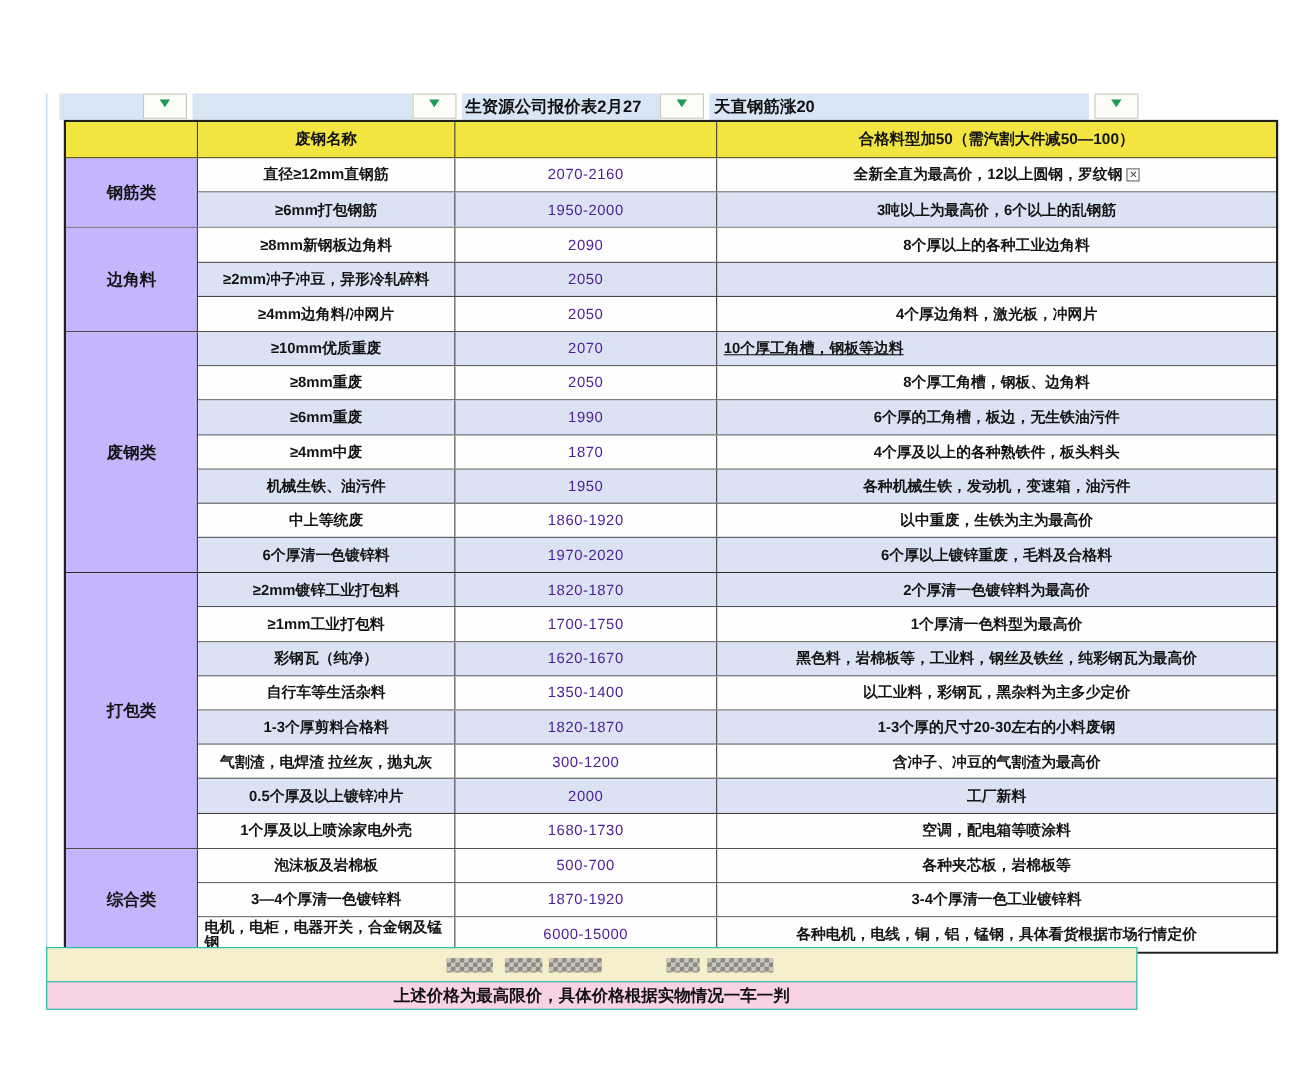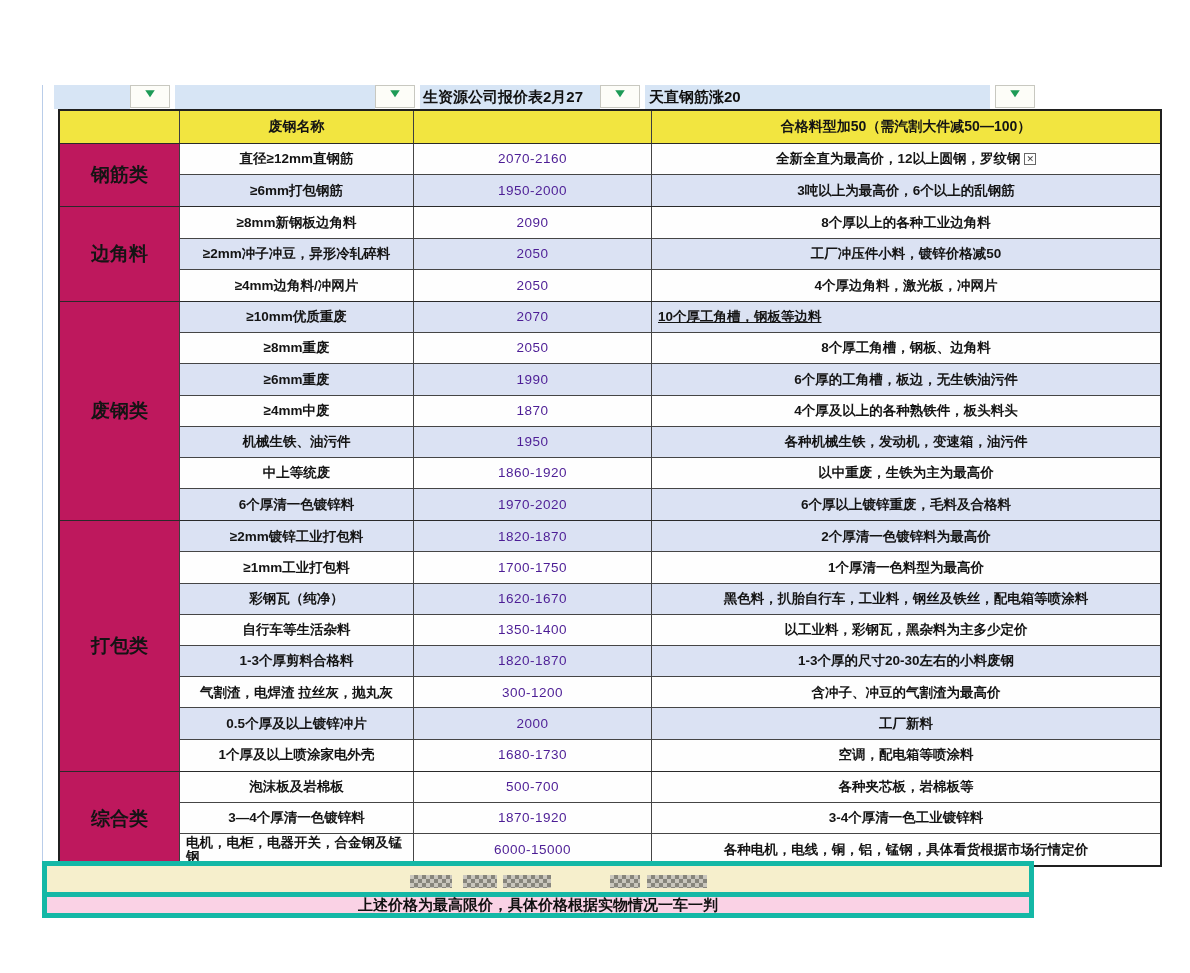--- a/index.html
+++ b/index.html
@@ -37,35 +37,35 @@
       box-sizing:border-box;}
   .th.cat{width:120px;border-right:1px solid #3f3f3f;}
   .th.name{width:234px;border-right:1px solid #3f3f3f;}
   .th.price{width:238px;border-right:1px solid #3f3f3f;}
   .th.desc{flex:1;}
 
   .section{display:flex;border-bottom:1px solid #2a2a2a;}
   .section:last-child{border-bottom:none;}
   .cat-cell{width:120px;border-right:1px solid #3f3f3f;box-sizing:border-box;
             display:flex;align-items:center;justify-content:center;
-            font-weight:bold;font-size:19px;background:#be185d;font-family:Liberation Serif, serif;}
+            font-weight:bold;font-size:15px;background:#c4b5fd;font-family:Liberation Serif, serif;}
   .rows{flex:1;display:flex;flex-direction:column;}
   .row{display:flex;height:31.2px;border-bottom:1px solid #454545;box-sizing:border-box;background:#fefefe;}
   .row:last-child{border-bottom:none;}
   .row.shaded{background:#dbe2f3;}
   .cell{display:flex;align-items:center;justify-content:center;box-sizing:border-box;
         font-size:13.5px;line-height:1;padding:0 6px;}
   .cell.name{width:234px;border-right:1px solid #454545;font-weight:bold;}
   .cell.price{width:238px;border-right:1px solid #454545;color:#4c1d95;letter-spacing:.5px;}
   .cell.desc{flex:1;font-weight:bold;}
   .tofu{display:inline-block;border:1px solid #666;font-size:9px;line-height:10px;
         padding:0 1px;margin-left:4px;color:#444;font-weight:normal;}
 
   
-  .band{position:absolute;left:42px;width:992px;box-sizing:border-box;border:5px solid #14b8a6;}
+  .band{position:absolute;left:42px;width:992px;box-sizing:border-box;border:1px solid #14b8a6;}
   .band.cream{top:861px;height:31px;background:#f6efcc;border-bottom:none;}
   .band.pink{top:892px;height:26px;background:#fad2e5;display:flex;align-items:center;
              justify-content:center;font-weight:bold;font-size:15px;color:#111;}
   .redact{position:absolute;top:9px;height:13px;background:#c9c6bd;
     background-image:
       linear-gradient(45deg,#87857c 25%,transparent 25%,transparent 75%,#87857c 75%),
       linear-gradient(45deg,#87857c 25%,transparent 25%,transparent 75%,#87857c 75%);
     background-size:8px 8px;background-position:0 0,4px 4px;}
 </style>
 </head>
@@ -119,21 +119,20 @@
         <div class="cat-cell">边角料</div>
         <div class="rows">
           <div class="row">
             <div class="cell name">≥8mm新钢板边角料</div>
             <div class="cell price">2090</div>
             <div class="cell desc">8个厚以上的各种工业边角料</div>
           </div>
           <div class="row shaded">
             <div class="cell name">≥2mm冲子冲豆，异形冷轧碎料</div>
             <div class="cell price">2050</div>
-            <div class="cell desc">工厂冲压件小料，镀锌价格减50</div>
           </div>
           <div class="row">
             <div class="cell name">≥4mm边角料/冲网片</div>
             <div class="cell price">2050</div>
             <div class="cell desc">4个厚边角料，激光板，冲网片</div>
           </div>
         </div>
       </div>
       <div class="section">
         <div class="cat-cell">废钢类</div>
@@ -184,21 +183,21 @@
             <div class="cell desc">2个厚清一色镀锌料为最高价</div>
           </div>
           <div class="row">
             <div class="cell name">≥1mm工业打包料</div>
             <div class="cell price">1700-1750</div>
             <div class="cell desc">1个厚清一色料型为最高价</div>
           </div>
           <div class="row shaded">
             <div class="cell name">彩钢瓦（纯净）</div>
             <div class="cell price">1620-1670</div>
-            <div class="cell desc">黑色料，扒胎自行车，工业料，钢丝及铁丝，配电箱等喷涂料</div>
+            <div class="cell desc">黑色料，岩棉板等，工业料，钢丝及铁丝，纯彩钢瓦为最高价</div>
           </div>
           <div class="row">
             <div class="cell name">自行车等生活杂料</div>
             <div class="cell price">1350-1400</div>
             <div class="cell desc">以工业料，彩钢瓦，黑杂料为主多少定价</div>
           </div>
           <div class="row shaded">
             <div class="cell name">1-3个厚剪料合格料</div>
             <div class="cell price">1820-1870</div>
             <div class="cell desc">1-3个厚的尺寸20-30左右的小料废钢</div>

